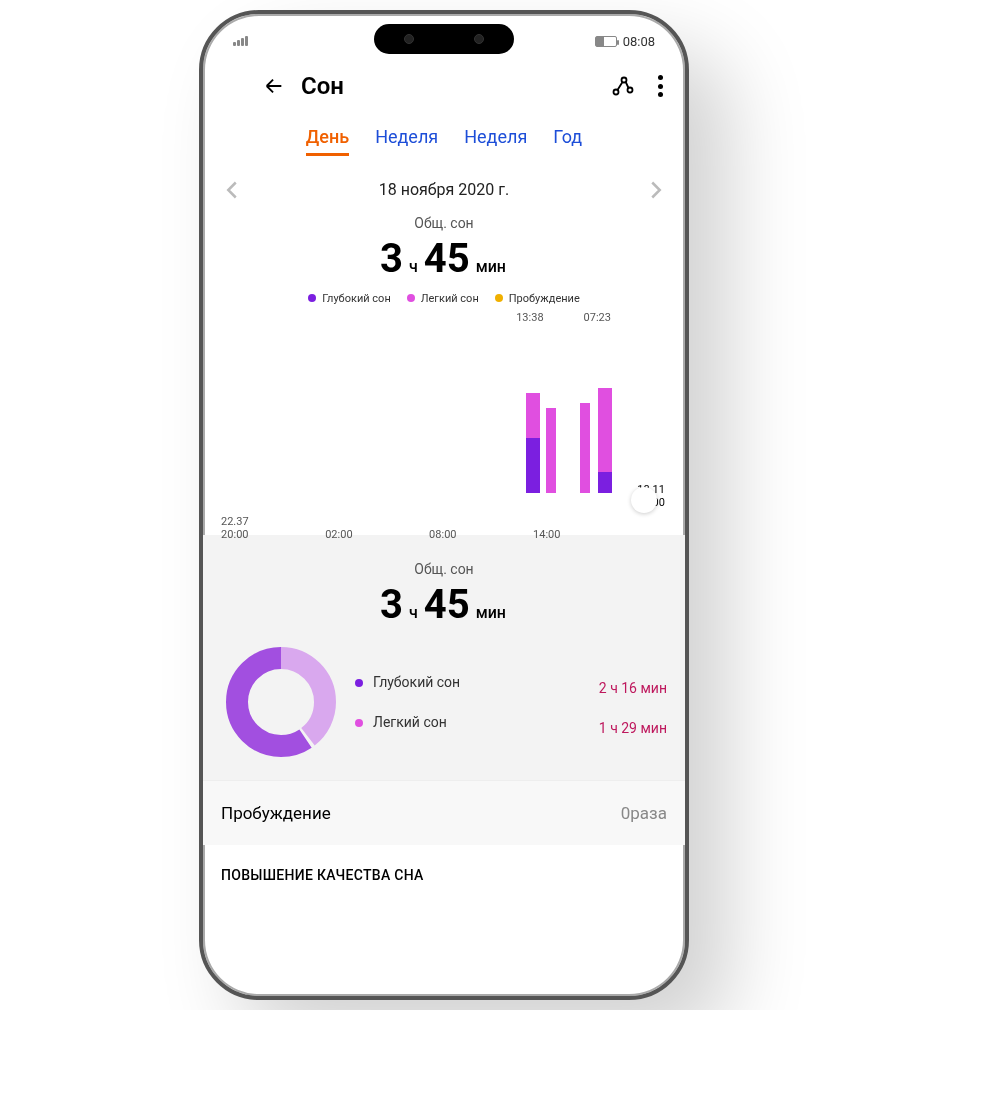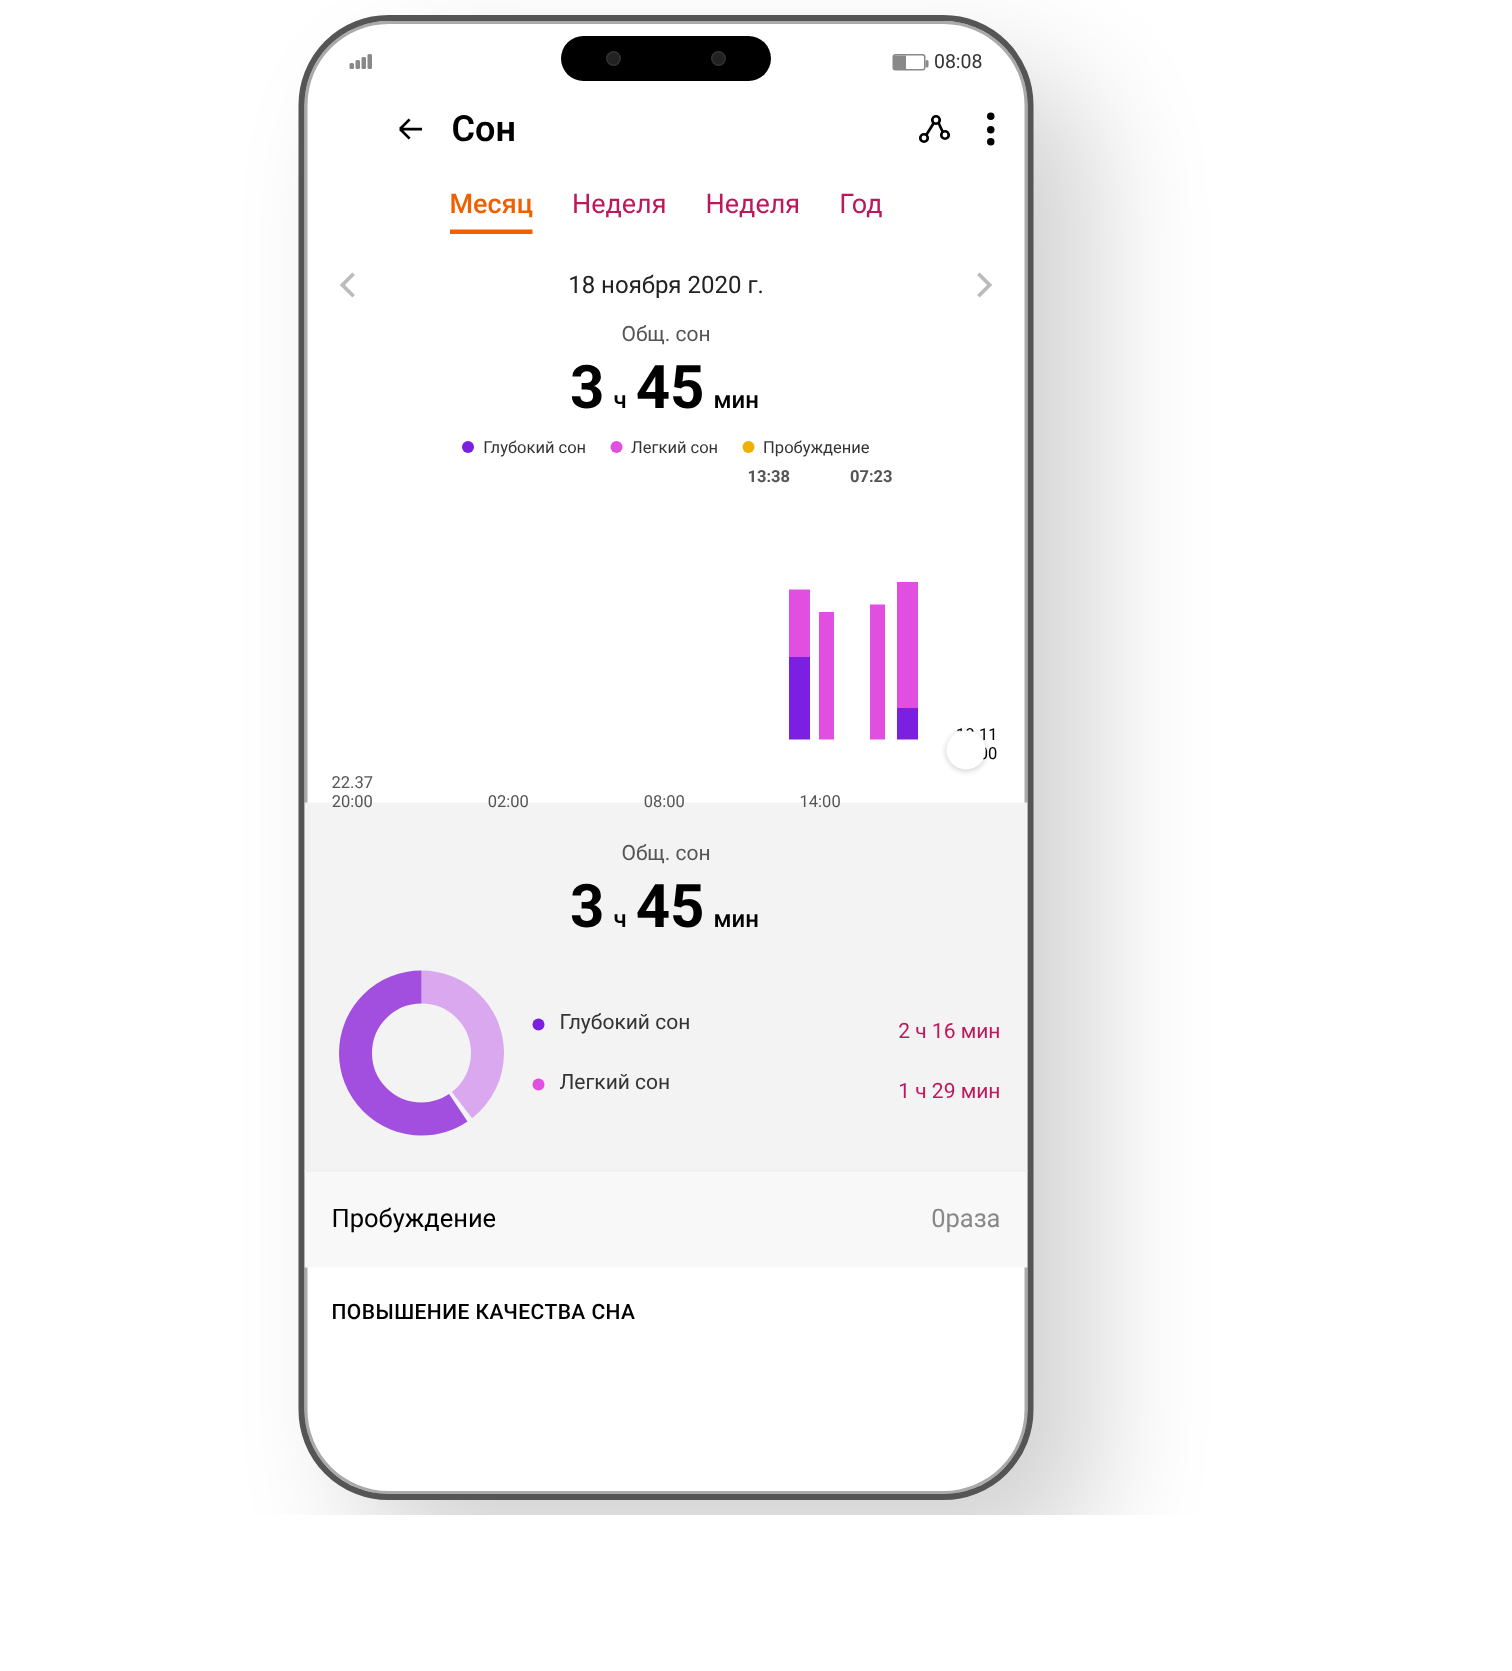--- a/index.html
+++ b/index.html
@@ -60,21 +60,21 @@
   }
   .nav-left { display:flex; align-items:center; gap:16px; }
   .nav-title { font-size: 24px; font-weight: 600; }
   .nav-right { display:flex; align-items:center; gap:24px; }
   .icon-back { width:22px; height:22px; }
   .icon-share { width:24px; height:24px; }
   .icon-more { width:5px; height:22px; display:flex; flex-direction:column; justify-content:space-between; }
   .icon-more span { width:5px; height:5px; background:#000; border-radius:50%; }
 
   .tabs { display:flex; justify-content:center; gap:26px; padding: 14px 0 6px; }
-  .tab { font-size: 18px; color:#be185d; padding-bottom:6px; }
+  .tab { font-size: 18px; color:#1d4ed8; padding-bottom:6px; }
   .tab.active { color:#f06000; border-bottom:3px solid #f06000; font-weight:500; }
 
   .date-row { display:flex; justify-content:space-between; padding: 18px 22px 4px; }
   .date-row .chev { color:#bbb; font-size:20px; }
   .date-label { font-size:16px; color:#222; }
 
   .center-col { text-align:center; }
   .sub-label { font-size:14px; color:#555; margin-top:6px; }
   .big-time { display:flex; align-items:baseline; justify-content:center; gap:4px; margin-top:4px; }
   .big-time .n { font-size:40px; font-weight:700; }
@@ -152,21 +152,21 @@
       </svg>
       <div class="icon-more">
           <span></span>
           <span></span>
           <span></span>
         </div>
     </div>
   </div>
 
   <div class="tabs">
-    <div class="tab active">Месяц</div>
+    <div class="tab active">День</div>
     <div class="tab">Неделя</div>
     <div class="tab">Неделя</div>
     <div class="tab">Год</div>
   </div>
 
   <div class="date-row">
     <span class="chev">
       <svg width="14" height="20" viewBox="0 0 10 16" fill="none" stroke="#bbb" stroke-width="2">
           <path d="M8 2L2 8l6 6"></path>
         </svg>
@@ -198,21 +198,21 @@
         <span class="dot light"></span>
         <span>Легкий сон</span>
       </div>
     <div class="legend-item">
         <span class="dot awake"></span>
         <span>Пробуждение</span>
       </div>
   </div>
 
   <div class="chart-area">
-    <div class="time-marks" style="right:76px;font-weight:bold;">
+    <div class="time-marks" style="right:60px;">
       <span>13:38</span>
       <span>07:23</span>
     </div>
     <div class="bars-zone">
 
       <div class="bar" style="left:68%; height:100px;">
         <div class="seg" style="height:45%; background:#e04fe0;"></div>
         <div class="seg" style="height:55%; background:#7b1fe0;"></div>
       </div>
 

